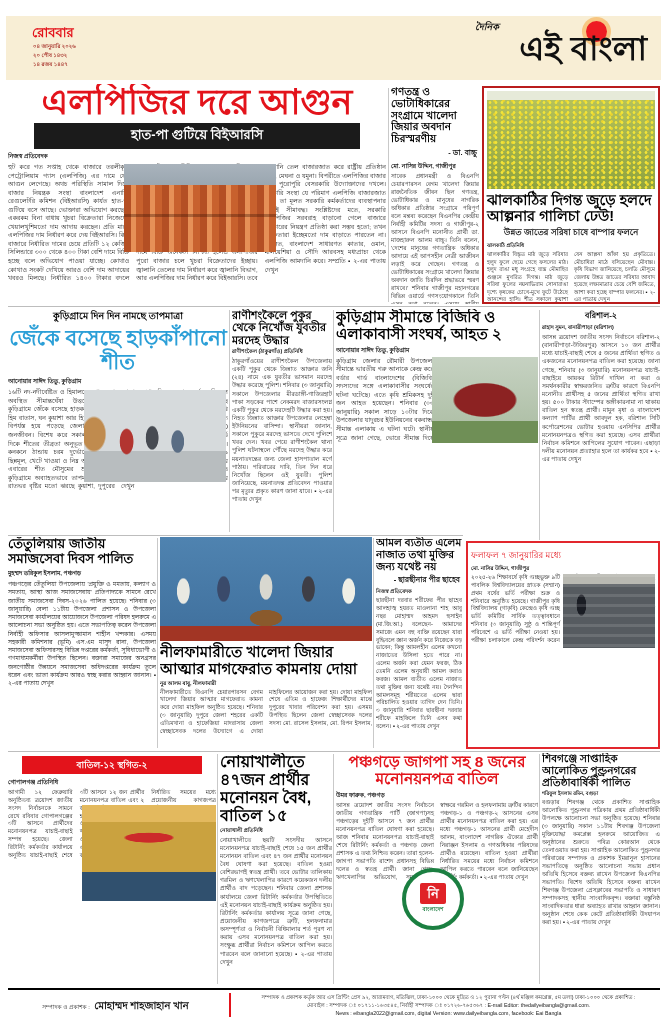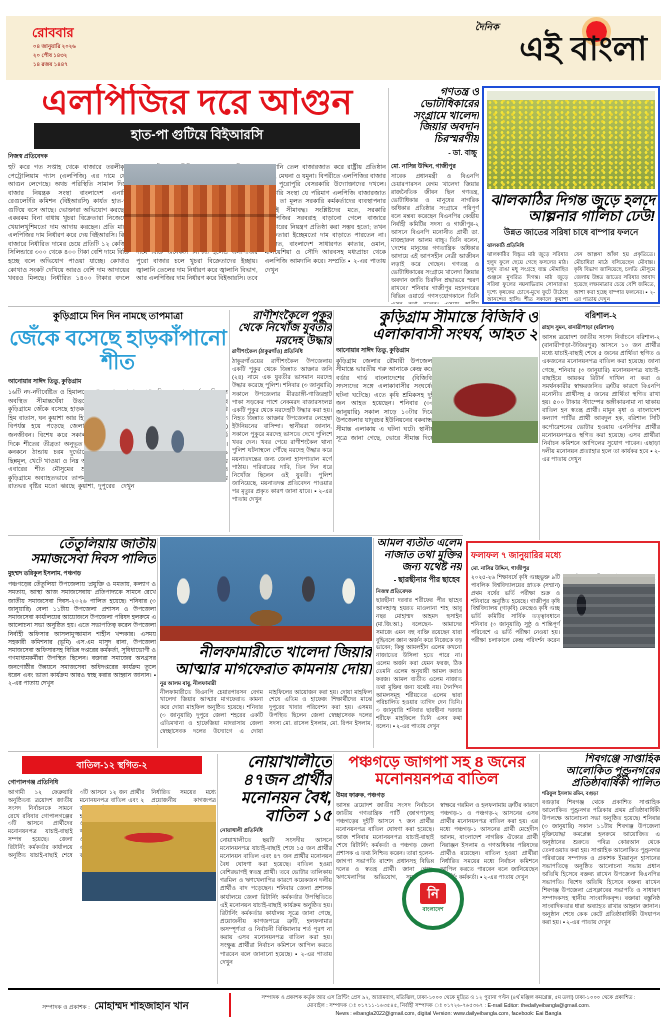--- a/index.html
+++ b/index.html
@@ -10,21 +10,21 @@
   .masthead{left:6px;top:16px;width:655px;height:64px;background:#f8eed5;}
   .day{position:absolute;left:26px;top:7px;color:#e3131b;font-weight:bold;font-size:13px;}
   .dates{position:absolute;left:27px;top:26px;font-size:5.4px;line-height:1.7;color:#a8342c;font-weight:bold;}
   .page-label{position:absolute;left:0;right:0;top:23px;text-align:center;font-size:16px;font-weight:bold;color:#111;letter-spacing:3px;}
   .brand-wrap{position:absolute;right:14px;top:3px;width:190px;height:58px;}
   .brand-daily{position:absolute;left:18px;top:1px;font-size:9.5px;font-weight:bold;font-style:italic;color:#111;z-index:2;}
   .brand-sun{position:absolute;top:2px;right:40px;width:21px;height:21px;border-radius:50%;background:#ee1c23;box-shadow:0 0 0 4px rgba(247,148,29,.45);z-index:0;}
   .brand-name{position:absolute;left:0;top:10px;width:100%;text-align:right;font-size:33px;font-weight:bold;color:#101010;z-index:1;line-height:1.2;}
   
   .art{position:absolute;overflow:hidden;}
-  .hl{font-weight:bold;color:#000;text-align:right;line-height:1.12;font-style:italic;}
+  .hl{font-weight:bold;color:#000;text-align:left;line-height:1.12;}
   .byline{font-size:6px;font-weight:bold;color:#111;margin:2px 0 1px 0;}
   .body-txt{font-size:6.2px;line-height:1.38;text-align:justify;color:#151515;}
   .cols2{column-count:2;column-gap:6px;}
   .cols3{column-count:3;column-gap:7px;}
   .attrib{font-size:7.5px;font-weight:bold;text-align:right;color:#111;margin:2px 2px 1px 0;}
   .kicker{font-size:9.5px;font-weight:bold;text-align:center;color:#000;}
   .ph{background-color:#cfcfcf;}
   .vr{position:absolute;width:1px;background:#c9c9c9;}
   .hr{position:absolute;height:1px;background:#bdbdbd;}
   
@@ -32,21 +32,21 @@
   #a-lpg .headline-xl{color:#e3131b;font-size:35px;font-weight:bold;text-align:center;line-height:1.0;}
   #a-lpg .bar{margin:4px 26px 0 26px;background:#1b1b1b;color:#fff;font-size:13px;font-weight:bold;text-align:center;padding:2px 0 3px 0;}
   #a-lpg .bodywrap{position:relative;margin-top:1px;height:136px;}
   .ph-lpg{position:absolute;left:116px;top:1px;width:152px;height:88px;
     background:
       linear-gradient(180deg,#a9b3bc 0%,#9aa6b0 24%,rgba(0,0,0,0) 24%),
       linear-gradient(180deg,rgba(0,0,0,0) 0 57%,rgba(60,20,5,.35) 57% 60%,rgba(0,0,0,0) 60%),
       repeating-linear-gradient(90deg,#b44f24 0 7px,#e69057 7px 12px,#c8612e 12px 19px);}
   #a-khaleda{left:391px;top:86px;width:88px;height:218px;}
   #a-khaleda .hl{font-size:10.5px;}
-  #a-jhalokathi{left:482px;top:86px;width:178px;height:218px;border:2px solid #1d4ed8;box-sizing:border-box;padding:3px;}
+  #a-jhalokathi{left:482px;top:86px;width:178px;height:218px;border:2px solid #b91c1c;box-sizing:border-box;padding:3px;}
   .ph-mustard{width:100%;height:98px;
     background-image:
       linear-gradient(180deg,#e6ead9 0%,#e6ead9 9%,rgba(255,255,255,0) 9%),
       radial-gradient(circle,#f2e437 1px,rgba(0,0,0,0) 1.8px),
       radial-gradient(circle,#e9d32f 1px,rgba(0,0,0,0) 1.8px),
       linear-gradient(180deg,#b9c45c,#8fa33f);
     background-size:100% 100%,6px 5px,9px 7px,100% 100%;
     background-position:0 0,0 9px,3px 13px,0 0;}
   #a-jhalokathi .hl{font-size:14.5px;margin-top:3px;}
   #a-jhalokathi .sub{font-size:8.5px;font-weight:bold;text-align:center;color:#222;margin:2px 0;}
@@ -90,21 +90,21 @@
       radial-gradient(ellipse 13px 26px at 70% 50%,#3e3e46 0 46%,rgba(0,0,0,0) 52%),
       radial-gradient(ellipse 13px 26px at 89% 52%,#efefe6 0 46%,rgba(0,0,0,0) 52%),
       linear-gradient(180deg,#4f83b0,#3f6f9c);}
   #a-doa .hl{font-size:15px;margin-top:3px;}
   #a-doa .body-txt{font-size:5.7px;}
   #a-pir{left:376px;top:537px;width:86px;height:212px;}
   #a-pir .hl{font-size:10.5px;}
   #a-pir .body-txt{font-size:5.7px;}
   #a-agri{left:466px;top:541px;width:194px;height:208px;border:2px solid #e2262d;box-sizing:border-box;padding:3px;}
   #a-agri .hl-green{color:#13813f;font-size:15px;font-weight:bold;text-align:center;line-height:1.12;}
-  #a-agri .sub{color:#e3131b;font-size:8.5px;font-weight:bold;margin:3px 0 1px 0;}
+  #a-agri .sub{color:#e3131b;font-size:8.5px;font-weight:normal;margin:3px 0 1px 0;}
   #a-agri .bodywrap{position:relative;height:126px;}
   .ph-exam{position:absolute;right:0;top:0;width:92px;height:74px;
     background:
       repeating-linear-gradient(180deg,rgba(255,255,255,.12) 0 3px,rgba(0,0,0,0) 3px 10px),
       radial-gradient(ellipse 9px 20px at 20% 42%,#1a1d24 0 50%,rgba(0,0,0,0) 56%),
       linear-gradient(180deg,#b9b9b2 0 14%,#565b60 14% 100%);}
   #a-agri .body-txt{font-size:5.7px;}
   #a-gopalganj{left:8px;top:753px;width:208px;height:232px;}
   #a-gopalganj .hl{font-size:15px;}
   #a-gopalganj .redbar{margin:3px 14px;background:#e3131b;color:#fff;font-size:9px;font-weight:bold;text-align:center;padding:1.5px 0;}

